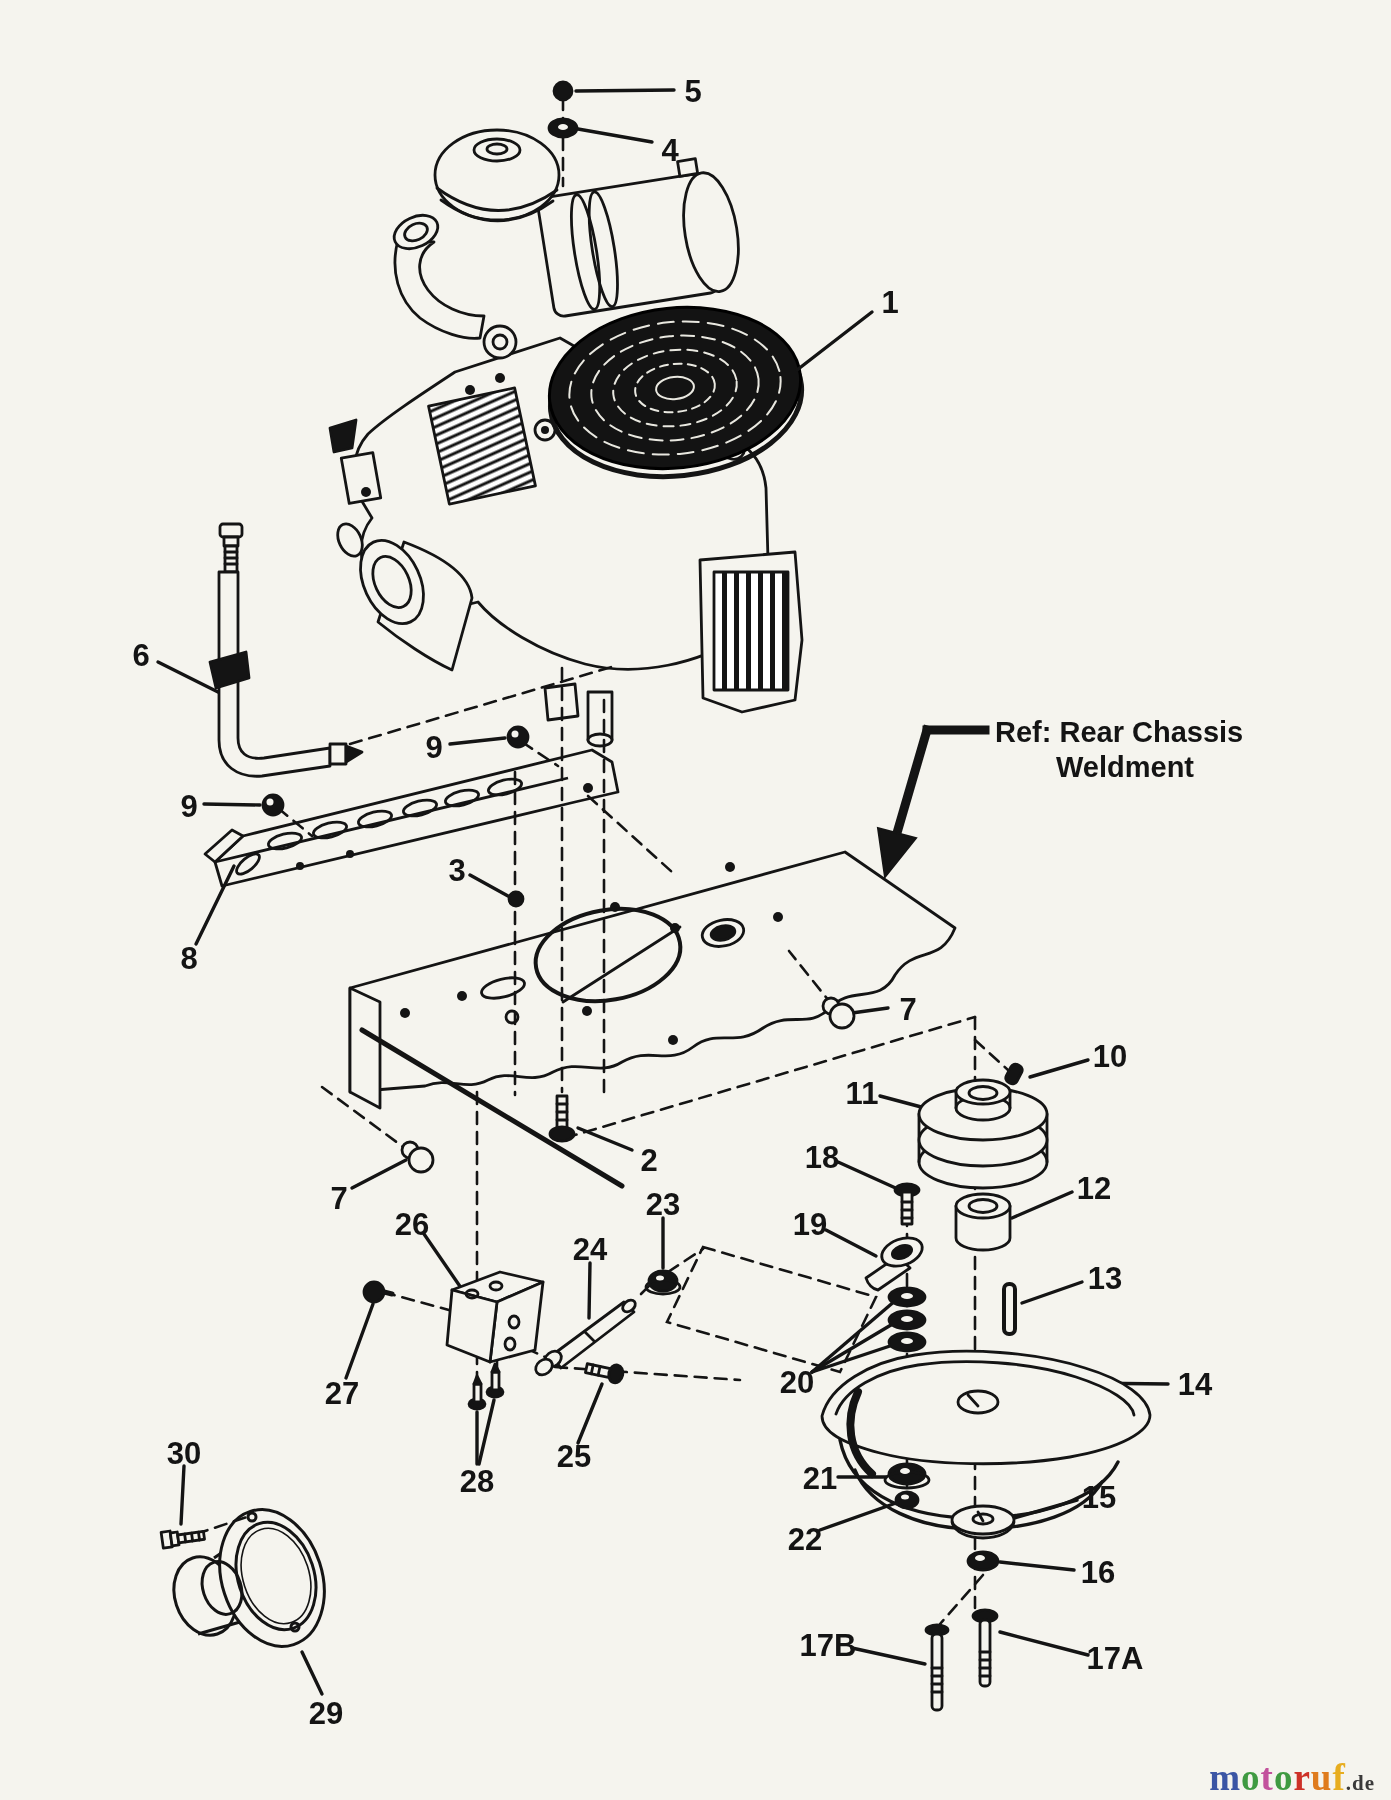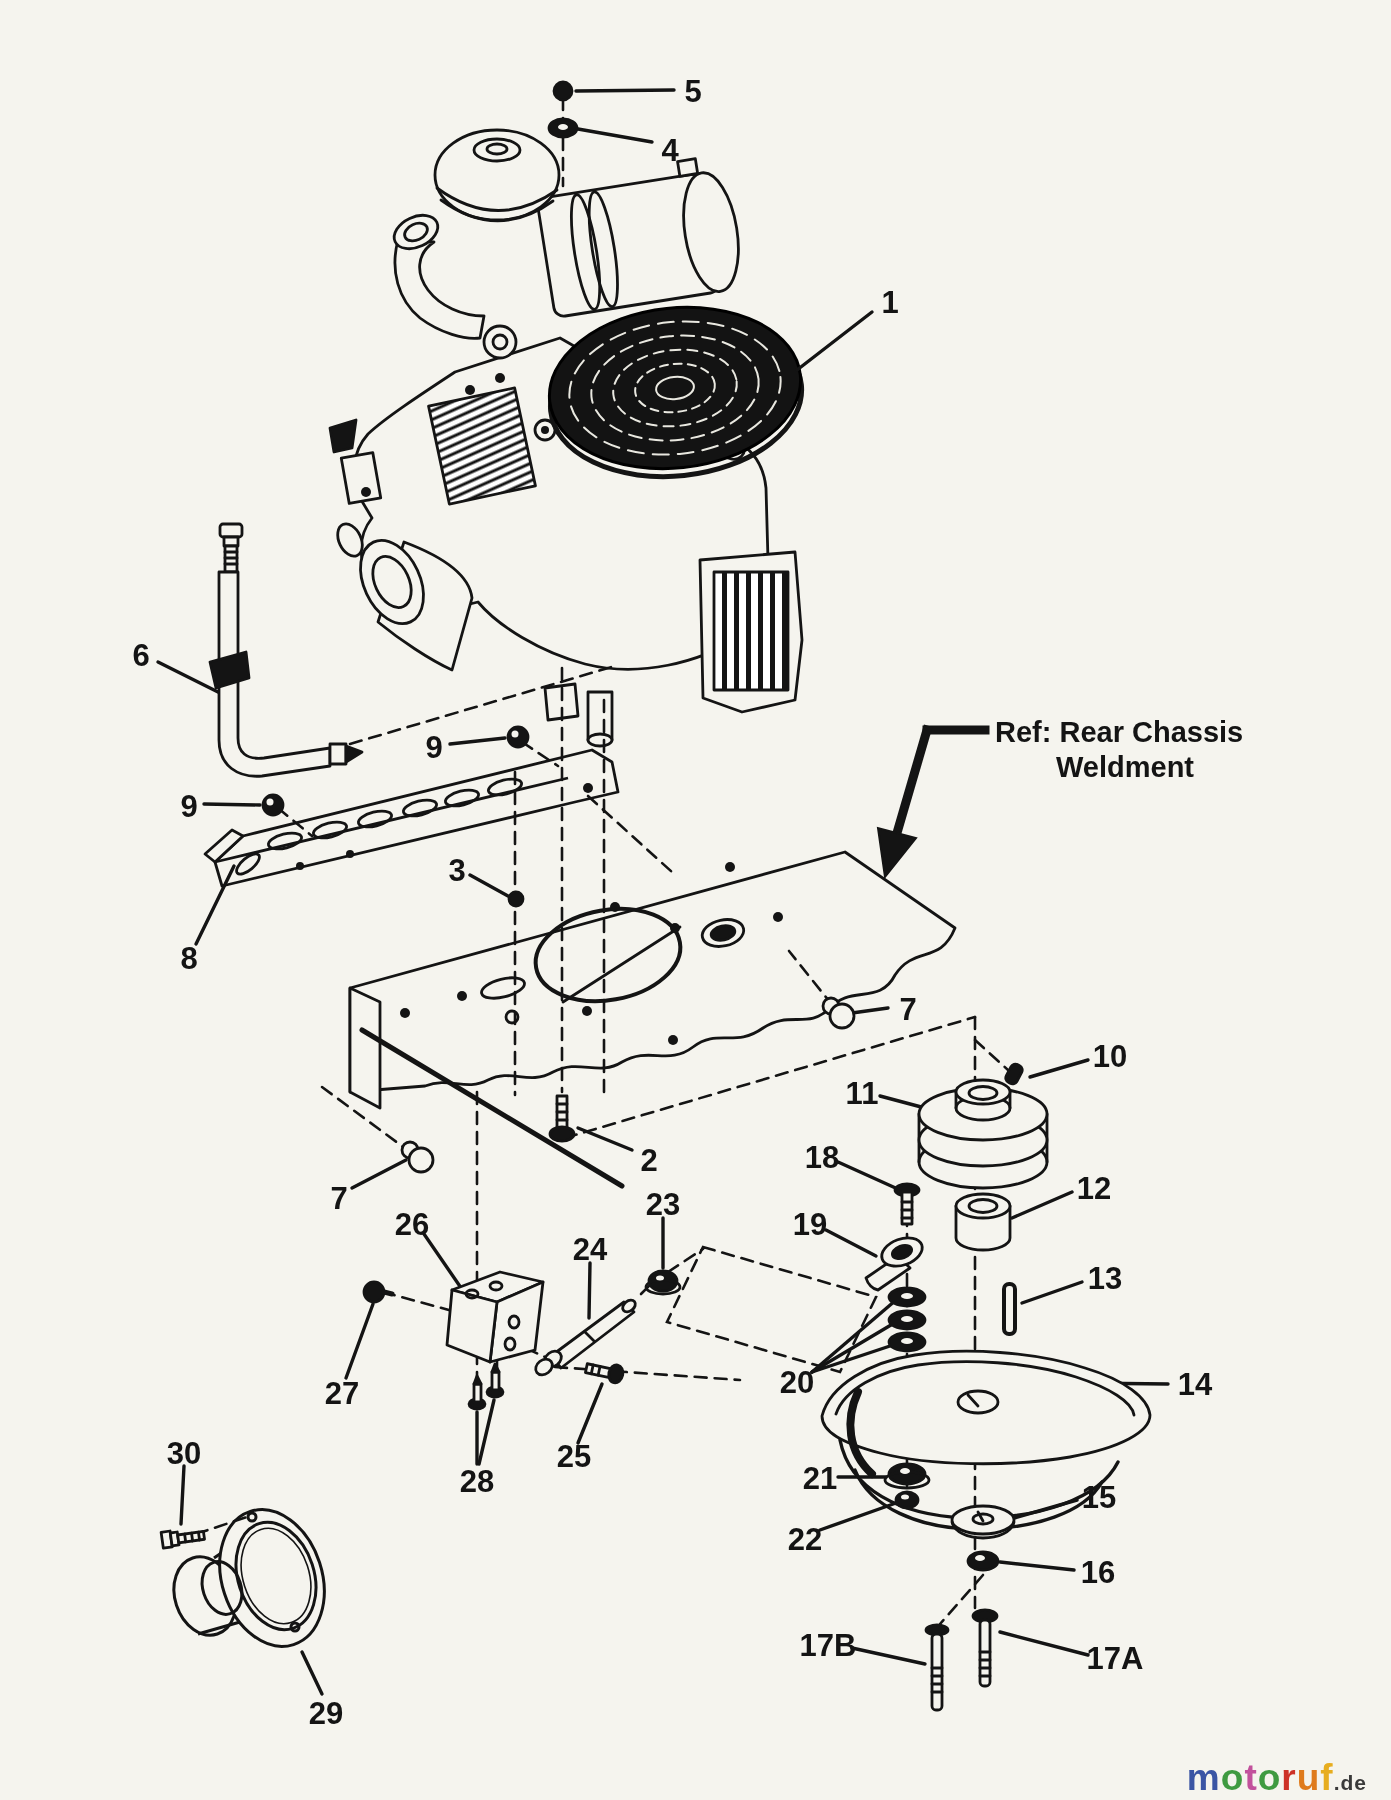--- a/index.html
+++ b/index.html
@@ -1,22 +1,22 @@
 <!DOCTYPE html>
 <html><head>
 <meta charset="utf-8">
 <style>
   html,body{margin:0;padding:0;background:#e8e8e2;}
   #stage{position:relative;width:1391px;height:1800px;background:#f5f4ee;overflow:hidden;
          font-family:"Liberation Sans", sans-serif;}
   #stage svg{position:absolute;left:0;top:0;}
   .callout{font-family:"Liberation Sans", sans-serif;font-weight:bold;font-size:31px;fill:#141414;}
   .reftext{font-family:"Liberation Sans", sans-serif;font-weight:bold;font-size:29px;fill:#141414;}
-  #watermark{position:absolute;right:24px;bottom:4px;
-             font-family:Liberation Sans, sans-serif;font-weight:bold;font-size:37px;
+  #watermark{position:absolute;right:16px;bottom:4px;
+             font-family:Liberation Serif, serif;font-weight:bold;font-size:37px;
              letter-spacing:1px;line-height:1;user-select:none;}
   #watermark .suffix{font-size:21px;font-weight:bold;}
 </style>
 </head>
 <body>
 
 <div id="stage">
 <svg width="1391" height="1800" viewBox="0 0 1391 1800">
   <defs>
     <pattern id="hatchH" width="9" height="8" patternUnits="userSpaceOnUse" patternTransform="rotate(-12)">

